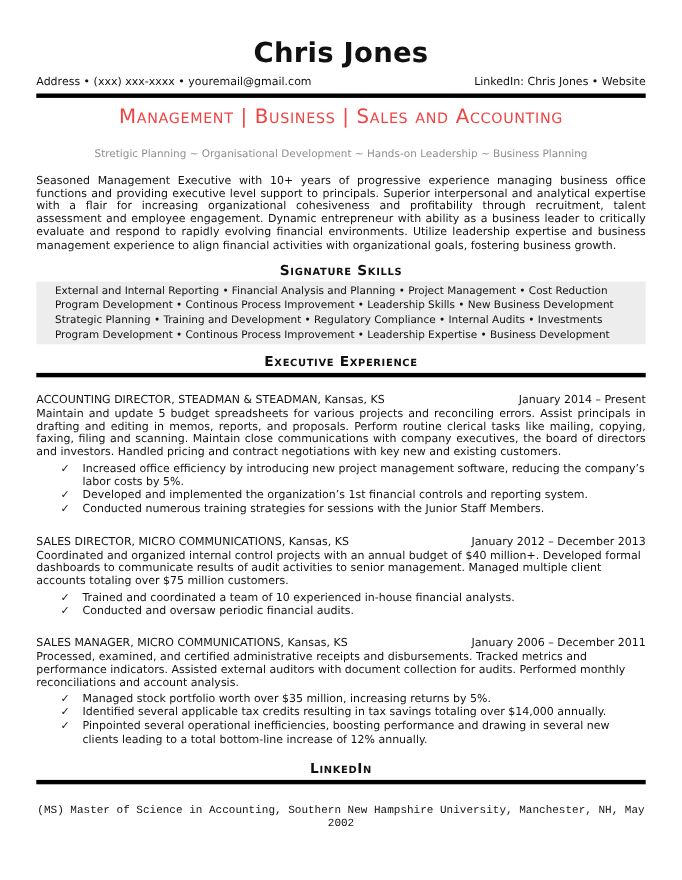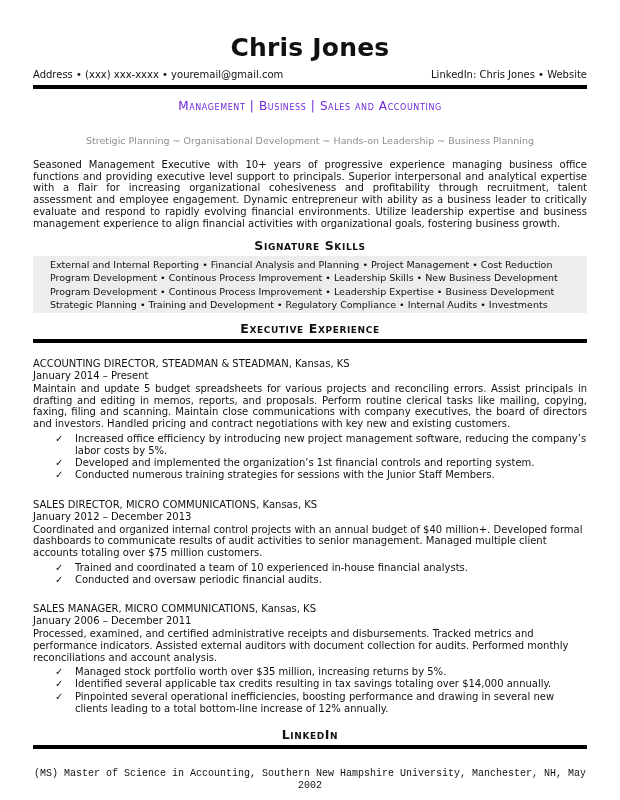--- a/index.html
+++ b/index.html
@@ -22,22 +22,22 @@
     display: flex; justify-content: space-between; align-items: baseline;
     font-size: 10px; line-height: 12px; gap: 16px;
   }
   .bar { height: 4px; background: #000000; }
   .bar-top { margin-top: 4px; }
 
   .resume-title {
     margin-top: 9px;
     text-align: center;
     font-variant: small-caps;
-    font-size: 12px; line-height: 17px; letter-spacing: 0.6px;
-    color: #6d28d9;
+    font-size: 18px; line-height: 17px; letter-spacing: 0.6px;
+    color: #ef4444;
   }
   .resume-subtitle {
     margin-top: 20px;
     text-align: center;
     color: #8f8f8f;
     font-size: 9.5px; line-height: 12px;
   }
 
   .body-text { font-size: 10px; line-height: 11.7px; }
   .justify { text-align: justify; }
@@ -59,21 +59,21 @@
     font-size: 9.5px; line-height: 13.2px;
   }
 
   .experience-heading { margin-top: 9px; }
   .bar-section { margin-top: 3px; }
 
   .job { margin-top: 15px; }
   .job + .job { margin-top: 17px; }
   .job-header {
     display: flex; justify-content: space-between; align-items: baseline;
-    font-size: 10px; line-height: 12px; flex-direction: column;
+    font-size: 10px; line-height: 12px;
   }
   .job-dates { white-space: nowrap; }
   .job-desc { margin-top: 1px; }
   ul.bullets { margin-top: 3px; list-style: none; }
   ul.bullets li {
     display: flex; align-items: flex-start;
     padding-left: 22px;
     font-size: 10px; line-height: 12.2px;
   }
   .check {
@@ -106,22 +106,22 @@
   <div class="resume-title">Management | Business | Sales and Accounting</div>
   <div class="resume-subtitle">Stretigic Planning ~ Organisational Development ~ Hands-on Leadership ~ Business Planning</div>
 
   <p class="summary body-text justify">Seasoned Management Executive with 10+ years of progressive experience managing business office functions and providing executive level support to principals. Superior interpersonal and analytical expertise with a flair for increasing organizational cohesiveness and profitability through recruitment, talent assessment and employee engagement. Dynamic entrepreneur with ability as a business leader to critically evaluate and respond to rapidly evolving financial environments. Utilize leadership expertise and business management experience to align financial activities with organizational goals, fostering business growth.</p>
 
   <h2 class="section-heading skills-heading">Signature Skills</h2>
 
   <div class="skills-block">
     <div class="skill-line">External and Internal Reporting • Financial Analysis and Planning • Project Management • Cost Reduction</div>
     <div class="skill-line">Program Development • Continous Process Improvement • Leadership Skills • New Business Development</div>
+    <div class="skill-line">Strategic Planning • Training and Development • Regulatory Compliance • Internal Audits • Investments</div>
     <div class="skill-line">Program Development • Continous Process Improvement • Leadership Expertise • Business Development</div>
-    <div class="skill-line">Strategic Planning • Training and Development • Regulatory Compliance • Internal Audits • Investments</div>
   </div>
 
   <h2 class="section-heading experience-heading">Executive Experience</h2>
   <div class="bar bar-section"></div>
 
   <section class="job">
     <div class="job-header">
       <span class="job-title">ACCOUNTING DIRECTOR, STEADMAN &amp; STEADMAN, Kansas, KS</span>
       <span class="job-dates">January 2014 – Present</span>
     </div>

